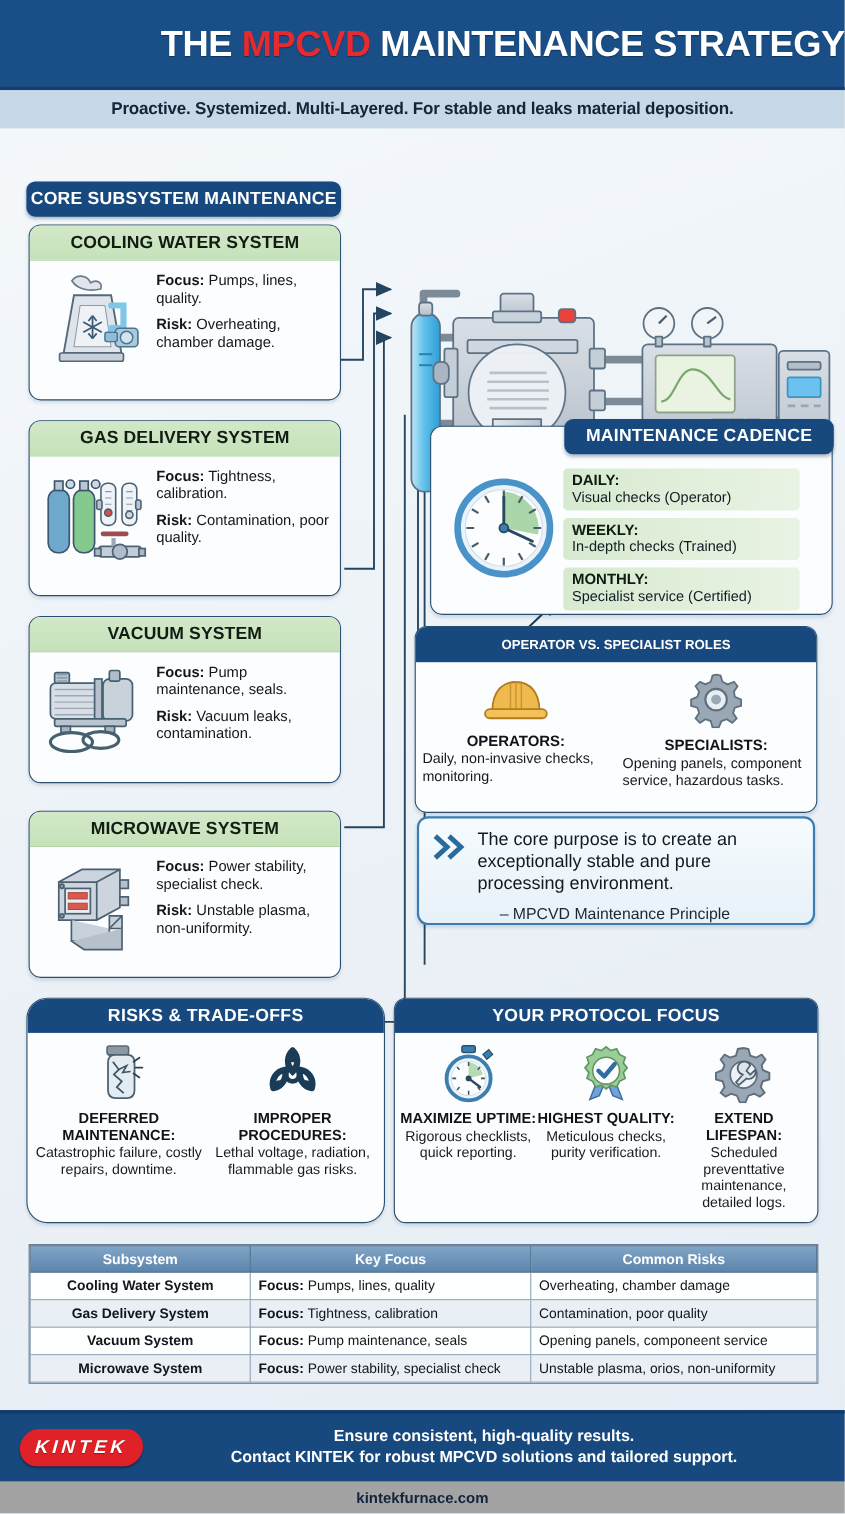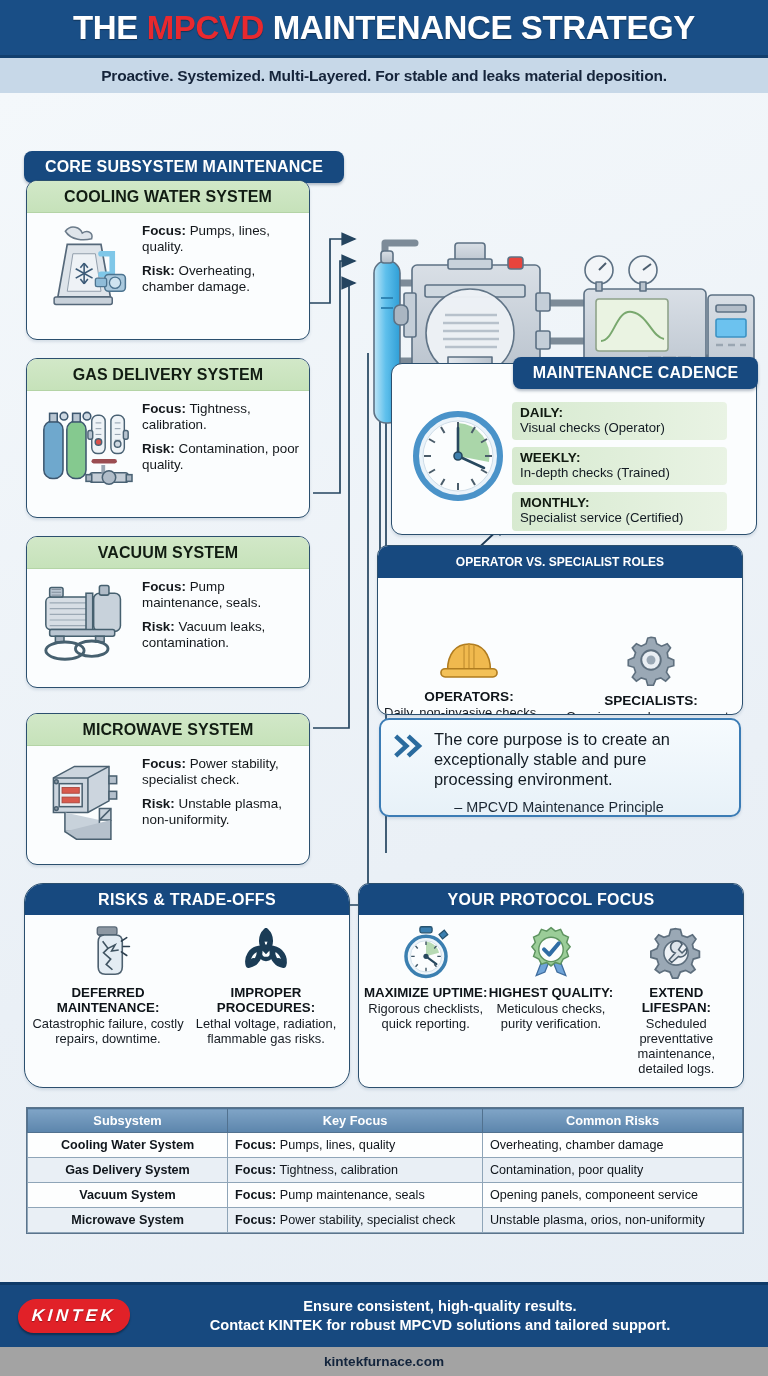--- a/index.html
+++ b/index.html
@@ -7,22 +7,22 @@
   body {
     font-family: "Liberation Sans", sans-serif;
     background:#eef3f7;
     width:768px; height:1376px;
     position:relative; overflow:hidden;
     -webkit-font-smoothing:antialiased;
   }
 
   
   .topbar{
-    background:#194e86; height:58px;
-    display:flex; align-items:center; justify-content:center;
+    background:#194e86; height:82px;
+    display:flex; align-items:center; justify-content:flex-end;
     border-bottom:3px solid #123f6e;
   }
   .topbar h1{
     color:#fff; font-size:33px; font-weight:bold;
     letter-spacing:-0.4px; text-transform:uppercase;
     font-family:"Liberation Sans", sans-serif;
     text-shadow:0 1px 1px rgba(0,0,0,.35);
     white-space:nowrap;
   }
   .topbar h1 .accent{ color:#e8292f; }
@@ -312,21 +312,21 @@
       <path d="M153,697 h22 v22 h12 l-23,24 l-23,-24 h12 z"></path>
     </g>
 
     <g fill="none" stroke="#1d3a55" stroke-width="1.8">
       <path d="M468,465 L505,430" marker-end="url(#arrG)"></path>
       <path d="M472,482 L505,482" marker-end="url(#arrG)"></path>
       <path d="M468,498 L505,534" marker-end="url(#arrG)"></path>
     </g>
   </svg>
 
-  <div class="ribbon" style="left:24px; top:58px; width:320px; height:32px; font-size:16px;">
+  <div class="ribbon" style="left:24px; top:48px; width:286px; height:32px; font-size:16px;">
     <span>CORE SUBSYSTEM MAINTENANCE</span>
   </div>
 
   <div class="card" style="left:26px; top:87px; width:284px; height:160px;">
     <div class="chead">COOLING WATER SYSTEM</div>
     <div class="cbody">
       <div class="cart">
         <svg viewBox="0 0 100 96" width="100" height="90">
           <path d="M28,12 C34,4 44,8 46,14 C52,10 58,14 56,20 C48,22 34,22 28,12 z" fill="#dfe5eb" stroke="#6b7b8a" stroke-width="1.6"></path>
           <path d="M30,26 h36 l10,56 h-56 z" fill="#dee4ea" stroke="#55687a" stroke-width="1.8"></path>
@@ -498,21 +498,21 @@
         <div class="lbl">MONTHLY:</div>
         <div class="dsc">Specialist service (Certified)</div>
       </div>
     </div>
   </div>
 
   <div class="rolebox" style="left:377px; top:452px; width:366px; height:170px;">
     <div class="phead" style="height:32px;background:#17497f;color:#fff;display:flex;align-items:center;justify-content:center;font-weight:bold;font-size:12px;">
       <span>OPERATOR VS. SPECIALIST ROLES</span>
     </div>
-    <div class="twocol" style="height:136px;margin-top:48px;">
+    <div class="twocol" style="height:136px;">
       <div>
         <div>
           <svg viewBox="0 0 80 58" width="66" height="48">
             <path d="M14,44 C14,24 24,12 40,12 C56,12 66,24 66,44 z" fill="#f0b94e" stroke="#b07c1f" stroke-width="2"></path>
             <path d="M34,13 C34,24 34,34 34,44" stroke="#c89434" stroke-width="1.6" fill="none"></path>
             <path d="M46,13 C46,24 46,34 46,44" stroke="#c89434" stroke-width="1.6" fill="none"></path>
             <path d="M40,11 v33" stroke="#c89434" stroke-width="1.6"></path>
             <rect x="6" y="42" width="68" height="10" rx="5" fill="#f3c158" stroke="#b07c1f" stroke-width="2"></rect>
           </svg>
         </div>

